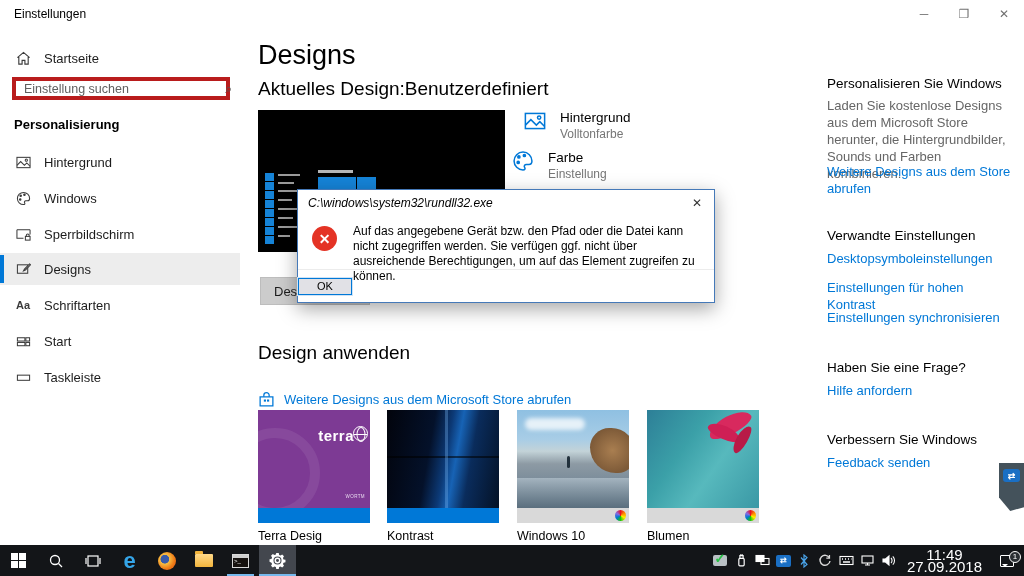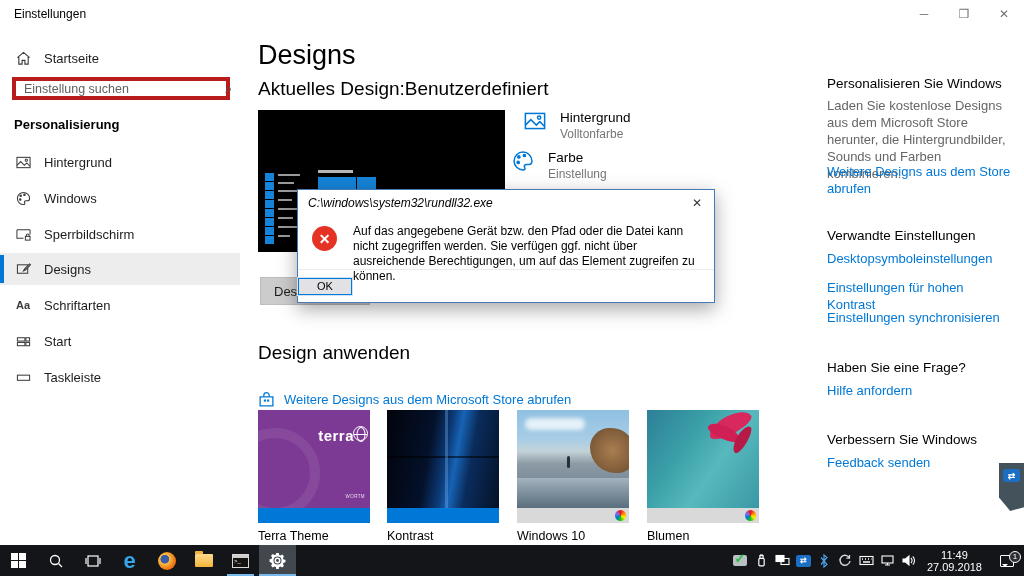--- a/index.html
+++ b/index.html
@@ -145,21 +145,21 @@
   .cmd-icon::before { content:""; position:absolute; left:0; top:0; width:100%; height:3px; background:#cfcfcf; }
   .cmd-icon::after { content:">_"; position:absolute; left:1px; top:3px; font-size:6px; color:#fff; }
   .tray { margin-left:auto; display:flex; align-items:center; }
   .tray-icon { width:21px; display:flex; align-items:center; justify-content:center; color:#fff; }
   .tray-check { position:relative; width:14px; height:11px; background:#b9c0c4; border-radius:2px; }
   .tray-check::after { content:"✓"; position:absolute; left:1px; top:-4px; color:#27c045; font-size:13px; font-weight:bold; }
   .tv-tray { width:15px; height:12px; background:#1a6fc4; border-radius:2px; color:#fff; font-size:8px;
              font-weight:bold; display:flex; align-items:center; justify-content:center; }
   .bt { color:#4aa3e8; font-size:13px; font-weight:bold; }
   .clock { display:flex; flex-direction:column; align-items:center; justify-content:center; color:#fff;
-           font-size:11px; line-height:12px; padding:0 8px; }
+           font-size:15px; line-height:12px; padding:0 8px; }
   .action-center { position:relative; width:34px; display:flex; align-items:center; justify-content:center; color:#fff; }
   .ac-bubble { width:14px; height:12px; border:1.4px solid #fff; border-radius:1px; position:relative; }
   .ac-bubble::after { content:""; position:absolute; left:1px; bottom:-4px; border:3px solid transparent; border-top-color:#fff; }
   .badge { position:absolute; right:3px; bottom:4px; width:12px; height:12px; border-radius:50%; background:#2b2f33;
            border:1px solid #fff; color:#fff; font-size:8px; display:flex; align-items:center; justify-content:center; }
 
   svg { display:block; }
 </style>
 </head>
 <body>
@@ -333,21 +333,21 @@
   </div>
 
   <div class="thumb" style="left:258px">
     <div class="img terra-img">
       <div class="terra-wm"></div>
       <span class="terra-brand">terra</span>
       <span class="terra-globe"></span>
       <span class="terra-sub">WORTM</span>
     </div>
     <div class="strip blue"></div>
-    <div class="tlabel">Terra Theme</div>
+    <div class="tlabel">Terra Desig</div>
   </div>
 
   <div class="thumb" style="left:387px">
     <div class="img windows-img"></div>
     <div class="strip blue"></div>
     <div class="tlabel">Kontrast</div>
   </div>
 
   <div class="thumb" style="left:517px">
     <div class="img beach-img">

